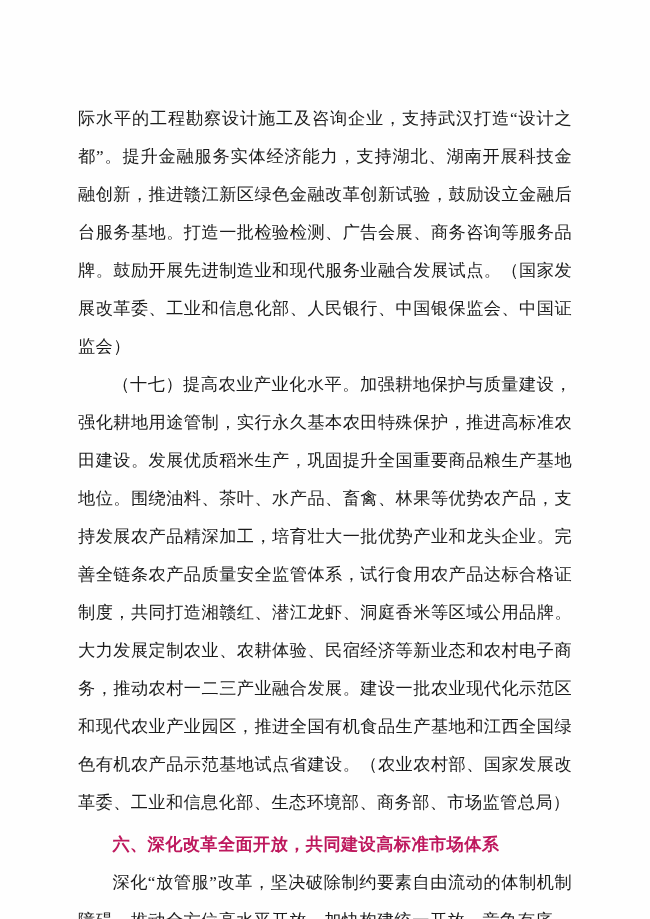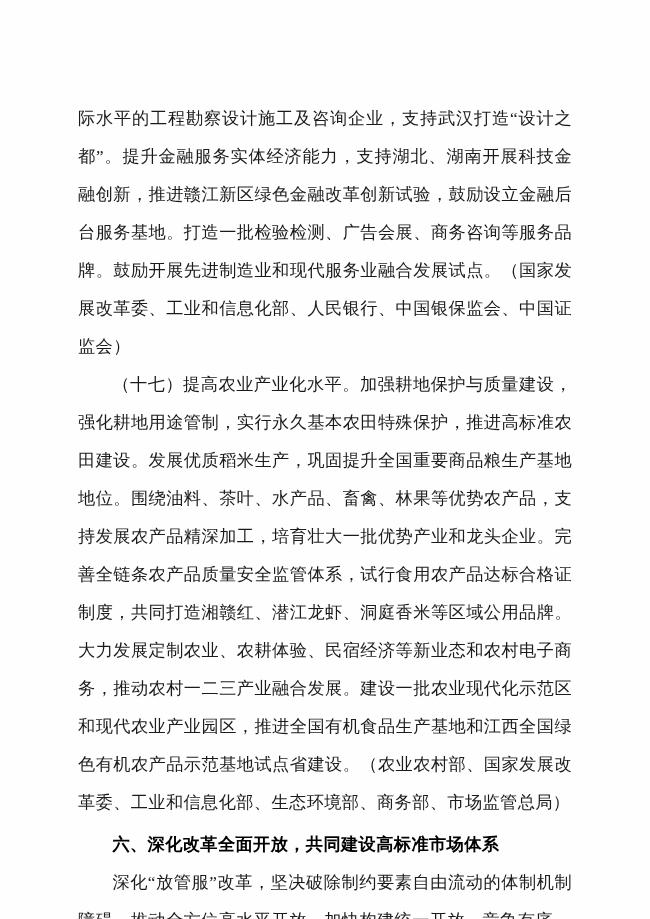--- a/index.html
+++ b/index.html
@@ -38,21 +38,21 @@
   }
   .para.indent {
     text-indent: 2em;
   }
   .heading {
     font-size: 17.2px;
     line-height: 38px;
     font-weight: bold;
     text-indent: 2em;
     margin: 0;
-    color: #000000;
+    color: #be185d;
     letter-spacing: 0.4px;
   }
   .spacer-sm { height: 4px; }
 </style>
 </head>
 <body>
 
 <div class="page">
   <div class="content">
 

